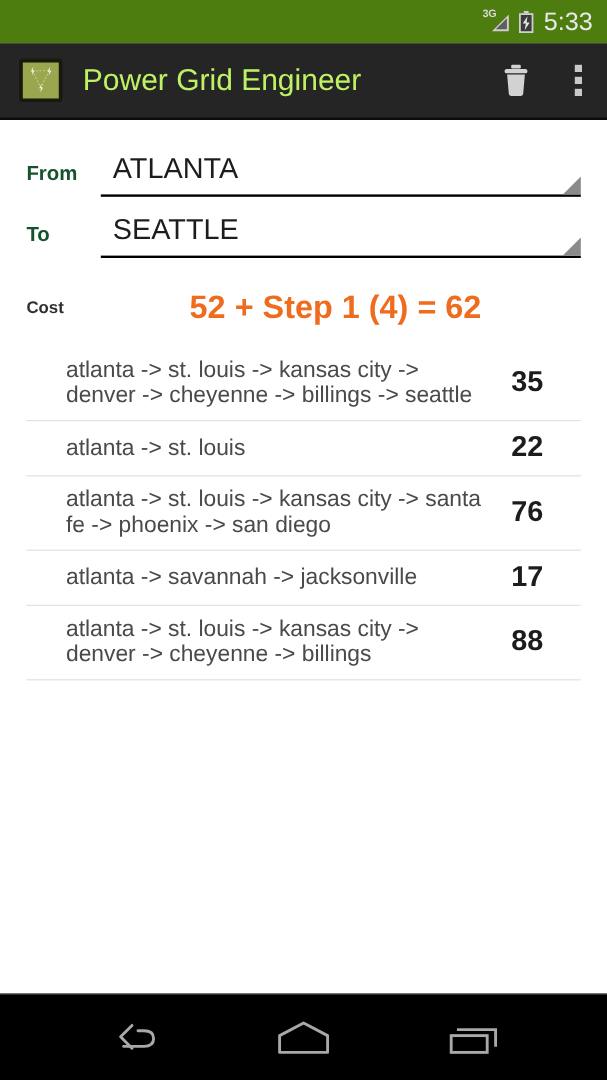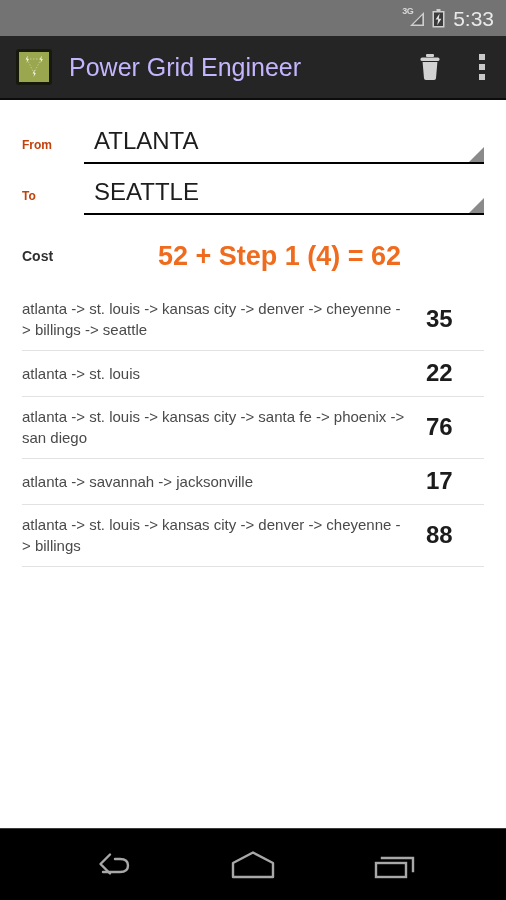--- a/index.html
+++ b/index.html
@@ -21,21 +21,21 @@
     width: 506px;
     height: 900px;
     background: #ffffff;
     display: flex;
     flex-direction: column;
   }
 
   
   .status-bar {
     height: 36px;
-    background: #737373;
+    background: #4d7c0f;
     display: flex;
     align-items: center;
     justify-content: flex-end;
     padding-right: 12px;
     flex: 0 0 36px;
   }
   .status-right {
     display: flex;
     align-items: center;
     gap: 7px;
@@ -95,21 +95,21 @@
     height: 36px;
     flex: 0 0 36px;
     background: #9aa74e;
     border: 3px solid #17190c;
     border-radius: 3px;
     position: relative;
     overflow: hidden;
   }
 
   .app-title {
-    color: #c4b5fd;
+    color: #bef264;
     font-size: 25px;
     line-height: 28px;
     margin-left: 17px;
     white-space: nowrap;
     flex: 1 1 auto;
   }
 
   .ab-actions {
     display: flex;
     align-items: center;
@@ -151,23 +151,23 @@
 
   .field-row {
     display: flex;
     align-items: flex-end;
     padding: 0 22px 0 22px;
     height: 48px;
   }
   .field-row + .field-row { margin-top: 3px; }
 
   .field-label {
-    font-size: 12px;
+    font-size: 17px;
     font-weight: bold;
-    color: #c2410c;
+    color: #14532d;
     width: 62px;
     flex: 0 0 62px;
     padding-bottom: 10px;
     line-height: 18px;
   }
 
   .spinner {
     flex: 1 1 auto;
     position: relative;
     border-bottom: 2px solid #000000;
@@ -226,25 +226,26 @@
   .result-row {
     display: flex;
     align-items: center;
     border-bottom: 1px solid #e2e2e2;
     min-height: 46px;
     padding: 9px 0 10px 0;
     cursor: pointer;
   }
   .route-text {
     flex: 1 1 auto;
-    font-size: 15px;
+    font-size: 19px;
     line-height: 21px;
     color: #4a4a4a;
     padding-right: 14px;
     word-break: normal;
+    margin-left: 33px;
   }
   .route-cost {
     flex: 0 0 62px;
     font-size: 24px;
     font-weight: bold;
     color: #1c1c1c;
     line-height: 26px;
     text-align: left;
     padding-left: 4px;
   }

